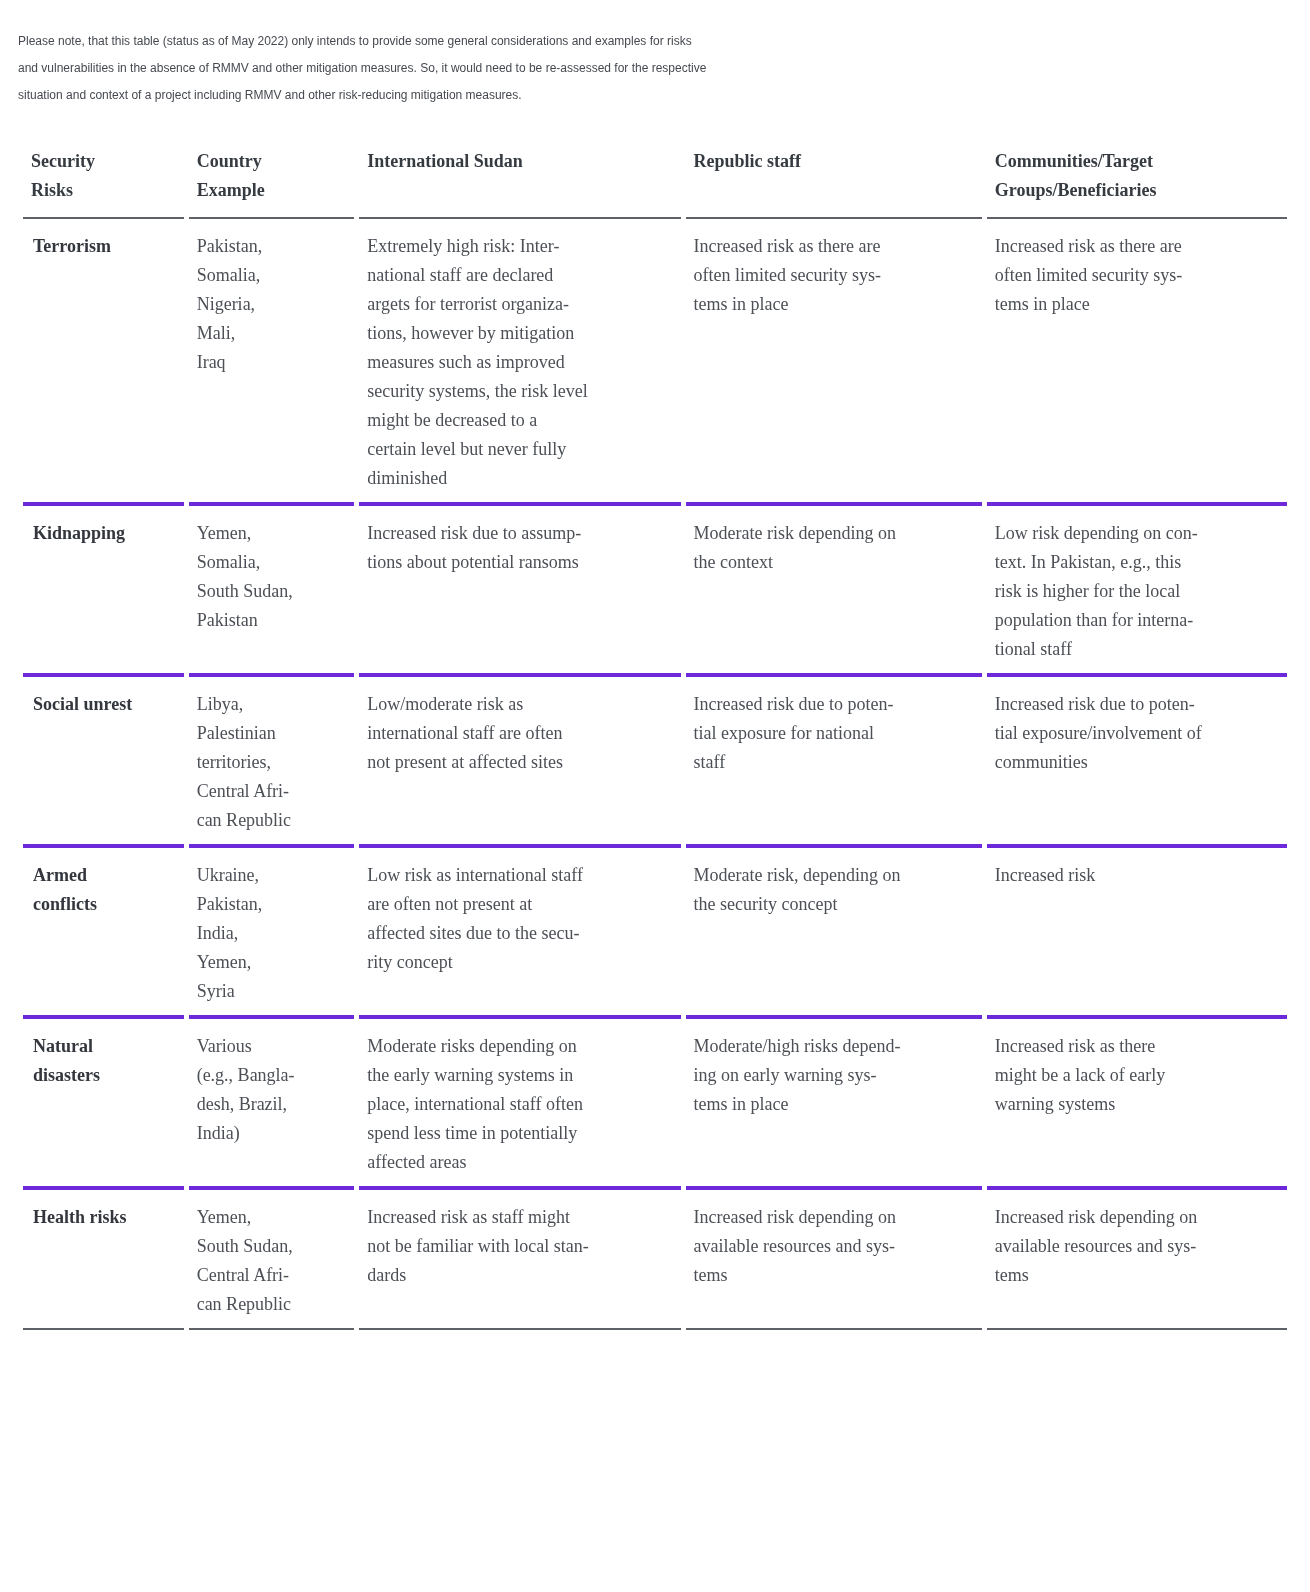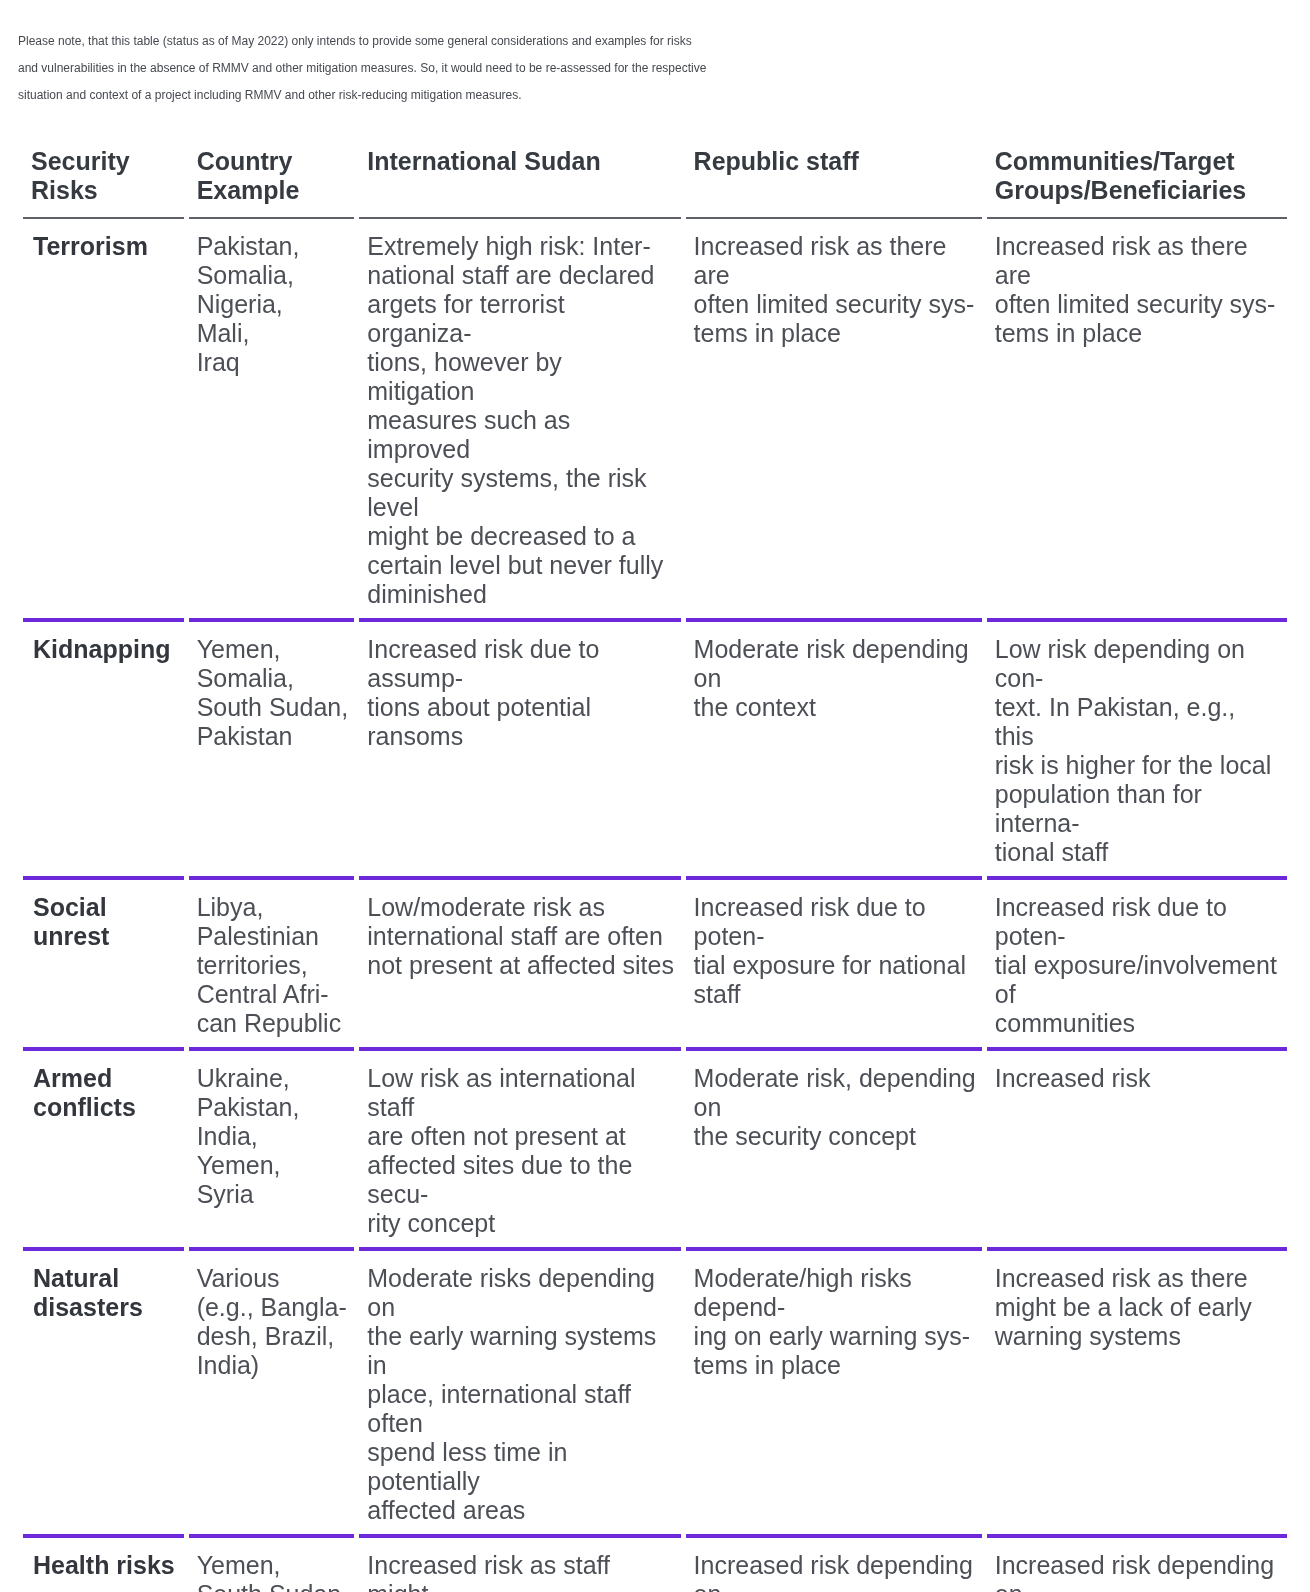--- a/index.html
+++ b/index.html
@@ -40,23 +40,24 @@
   }
   col.c1 { width: 160px; }
   col.c2 { width: 165px; }
   col.c3 { width: 320px; }
   col.c4 { width: 295px; }
   col.c5 { width: 299px; }
   th, td {
     vertical-align: top;
     text-align: left;
     white-space: pre-line;
-    font-size: 25px;
+    font-size: 18px;
     line-height: 29px;
     padding: 13px 6px 9px 8px;
+    font-family: Liberation Serif, serif;
   }
   thead th {
     color: #363B41;
     font-weight: bold;
     border-bottom: 2px solid #5E6268;
     padding-top: 4px;
     padding-bottom: 12px;
   }
   tbody td {
     color: #4C5056;

